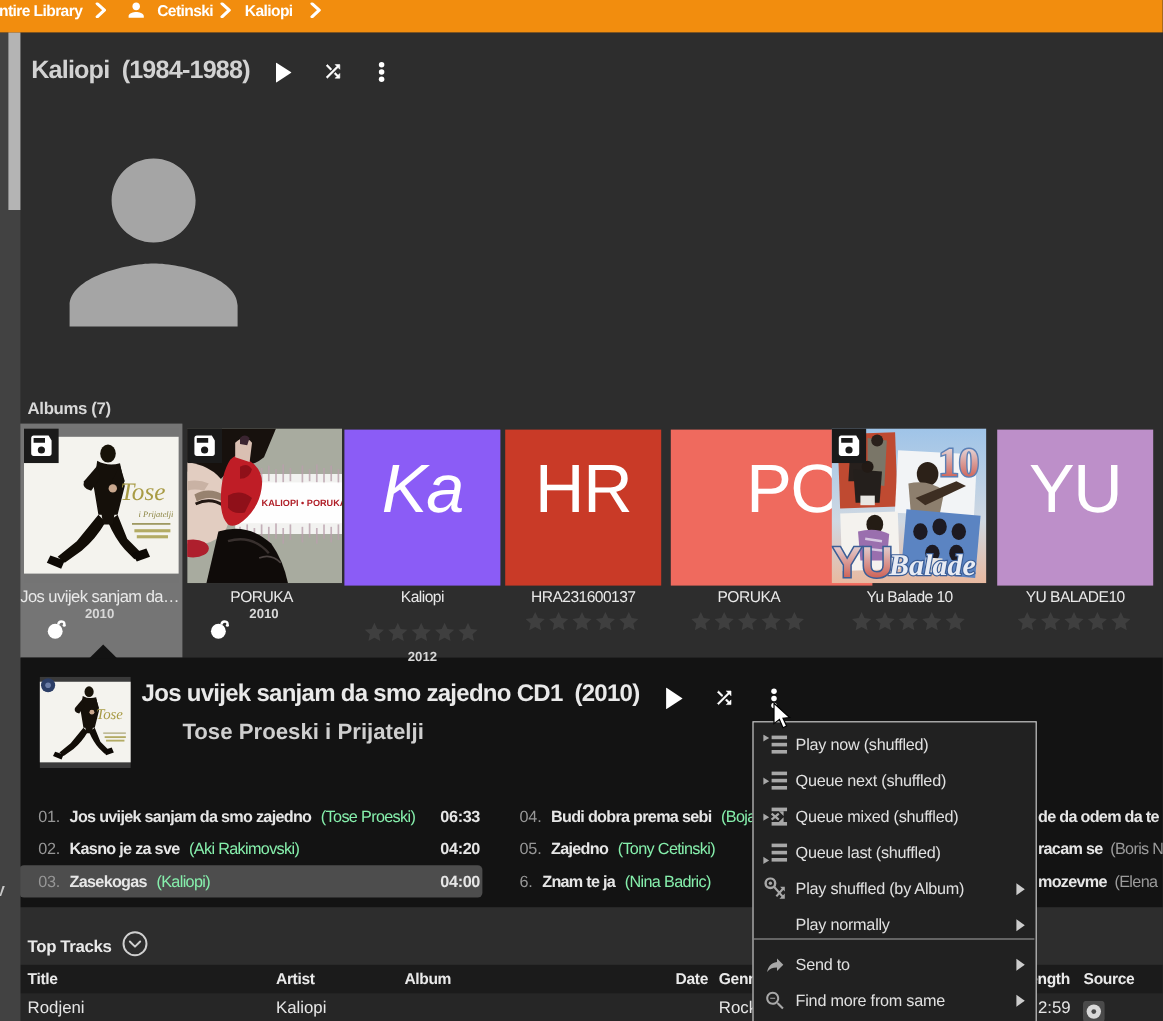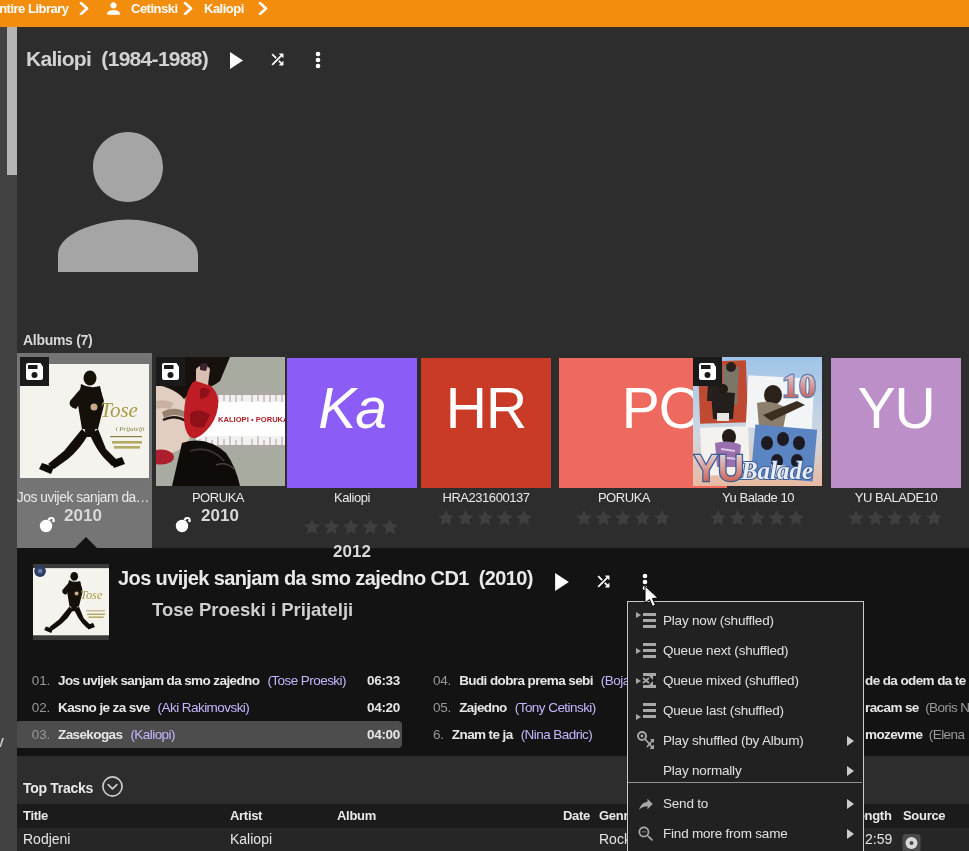--- a/index.html
+++ b/index.html
@@ -15,35 +15,35 @@
   #thumb{left:7px;top:0;width:10px;height:148px;background:#b4b4b4;}
   #vlabel{left:-4px;top:709px;color:#c9c9c9;font-size:12px;font-weight:bold;}
   
   #artisttitle{left:26px;top:47px;color:#d2d2d2;font-weight:bold;font-size:21px;
       letter-spacing:-0.7px;white-space:nowrap;}
   
   #albumslabel{left:23px;top:332px;color:#d8d8d8;font-weight:bold;font-size:14px;letter-spacing:-0.3px;}
   .tile-title{position:absolute;top:490px;width:136px;text-align:center;color:#e9e9e9;
       font-size:13px;letter-spacing:-0.45px;white-space:nowrap;overflow:hidden;}
   .tile-year{position:absolute;top:506px;width:136px;text-align:center;color:#d8d8d8;
-      font-weight:bold;font-size:17px;}
+      font-weight:bold;font-size:11px;}
   .ctile{position:absolute;top:358px;width:130px;height:130px;color:#fff;
       text-align:center;font-size:57px;line-height:100px;letter-spacing:-1px;}
   
   #expanded{left:17px;top:548px;width:952px;height:208px;background:#131313;}
   #notch{left:74px;top:537px;width:0;height:0;border-left:12px solid transparent;
       border-right:12px solid transparent;border-bottom:12px solid #131313;z-index:4;}
   #seltile{left:16px;top:353px;width:136px;height:195px;background:#757575;}
   #albtitle{left:118px;top:567px;color:#e9e9e9;font-weight:bold;font-size:20px;
       letter-spacing:-0.6px;white-space:nowrap;}
   #albsub{left:118px;top:599px;color:#cfcfcf;font-weight:bold;font-size:18.5px;letter-spacing:0;margin-left:34px;}
   .trow{position:absolute;height:27px;line-height:27px;font-size:13.5px;white-space:nowrap;}
   .tnum{display:inline-block;width:30px;text-align:right;color:#979797;letter-spacing:-0.2px;}
   .ttitle{color:#e6e6e6;font-weight:bold;letter-spacing:-0.6px;margin-left:8px;}
-  .tartist{color:#c4b5fd;letter-spacing:-0.55px;margin-left:8px;}
+  .tartist{color:#86efac;letter-spacing:-0.55px;margin-left:8px;}
   .ttime{position:absolute;right:0;color:#e6e6e6;font-weight:bold;letter-spacing:-0.3px;}
   #hl3{left:16px;top:721px;width:386px;height:27px;background:#4d4d4d;border-radius:4px;}
   
   #toptracks{left:23px;top:780px;color:#e9e9e9;font-weight:bold;font-size:14px;letter-spacing:-0.3px;}
   #tthead{left:17px;top:804px;width:952px;height:24px;background:#1b1b1b;color:#e9e9e9;
       font-weight:bold;font-size:13px;line-height:24px;letter-spacing:-0.3px;}
   #ttrow1{left:17px;top:828px;width:952px;height:23px;background:#262626;color:#e6e6e6;
       font-size:14px;line-height:23px;}
   .hcol{position:absolute;top:0;}
   

